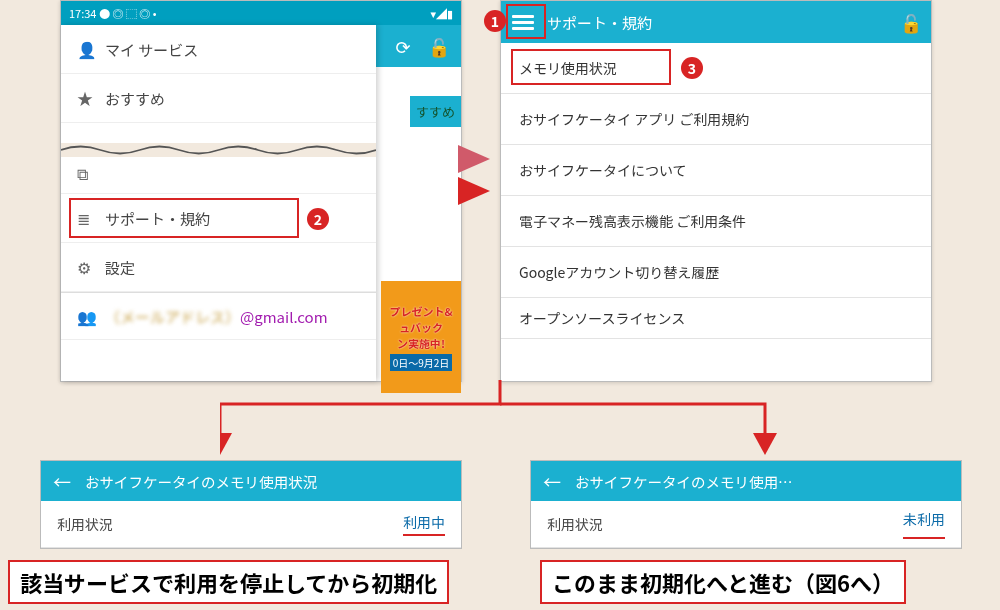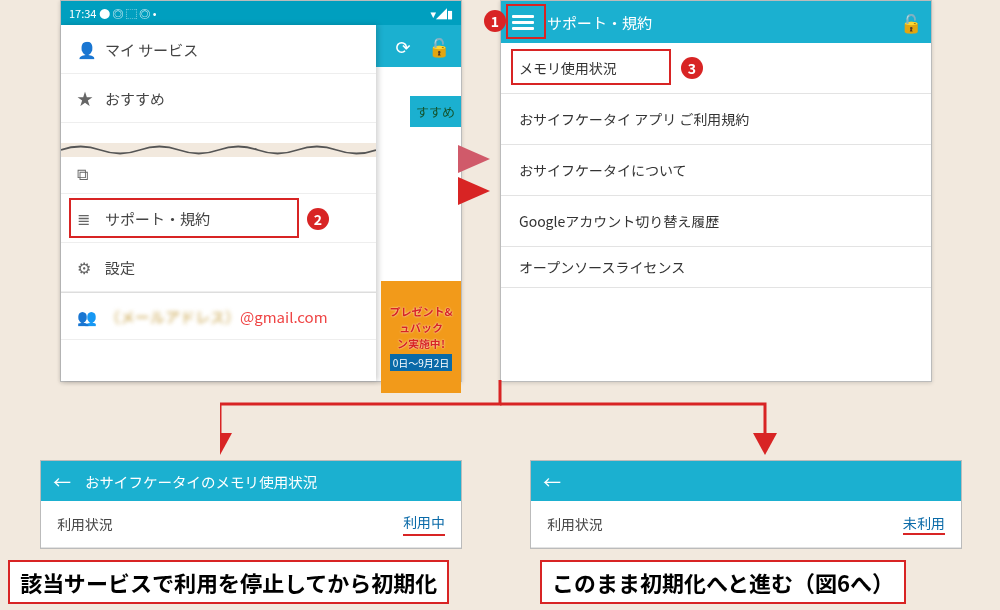--- a/index.html
+++ b/index.html
@@ -15,21 +15,21 @@
   .item .ico{width:28px;color:#666;font-size:16px;}
   .list-row{height:50px;display:flex;align-items:center;padding:0 18px;font-size:14px;color:#333;border-bottom:1px solid #e3e3e3;}
   .cut{position:absolute;left:0;right:0;height:14px;background:#f2e9de;}
   .cut svg{display:block;width:100%;height:14px;}
   .red-box{border:2.5px solid #d82424;box-sizing:border-box;position:absolute;pointer-events:none;}
   .numdot{position:absolute;width:22px;height:22px;border-radius:50%;background:#d82424;color:#fff;font-weight:700;font-size:14px;display:flex;align-items:center;justify-content:center;z-index:5;}
   .smallpanel{position:absolute;border:1px solid #bbb;background:#fff;}
   .smallpanel .bar{height:40px;background:#1bb0d0;color:#fff;display:flex;align-items:center;padding:0 12px;font-size:14.5px;}
   .smallpanel .body{height:46px;display:flex;align-items:center;justify-content:space-between;padding:0 16px;font-size:14px;color:#444;border-bottom:1px solid #e3e3e3;}
   .status-inuse{color:#0a6aa8;border-bottom:2px solid #d82424;padding-bottom:2px;}
-  .status-unused{color:#0a6aa8;border-bottom:2px solid #d82424;padding-bottom:0;}
+  .status-unused{color:#0a6aa8;border-bottom:2px solid #d82424;padding-bottom:8px;}
   .caption{position:absolute;border:2.5px solid #d82424;background:#fff;padding:4px 10px;font-weight:700;font-size:22px;white-space:nowrap;}
   .promo-peek{position:absolute;right:0;width:80px;color:#fff;display:flex;flex-direction:column;align-items:center;justify-content:center;font-size:11px;}
   .blurtxt{color:#c59c3c;filter:blur(2px);}
 </style>
 </head>
 <body>
 
 <div class="stage">
 
   <div class="panel" style="left:60px;top:0;width:400px;height:380px;">
@@ -69,21 +69,21 @@
         <div class="red-box" style="left:8px;top:4px;width:230px;height:40px;"></div>
         <div class="numdot" style="left:246px;top:14px;">2</div>
       </div>
       <div class="item">
           <span class="ico">⚙</span>
           <span>設定</span>
         </div>
       <div class="item" style="height:46px;border-top:1px solid #ddd;">
         <span class="ico">👥</span>
         <span class="blurtxt">（メールアドレス）</span>
-          <span style="color:#ef4444;">@gmail.com</span>
+          <span style="color:#a21caf;">@gmail.com</span>
       </div>
     </div>
 
     <div class="promo-peek" style="top:280px;height:112px;background:#f29a1a;">
       <b style="color:#d82424;text-shadow:0 0 2px #fff;">プレゼント&amp;</b>
       <b style="color:#d82424;text-shadow:0 0 2px #fff;">ュバック</b>
       <b style="color:#d82424;text-shadow:0 0 2px #fff;">ン実施中!</b>
       <span style="background:#0a6aa8;color:#fff;padding:1px 3px;font-size:10px;margin-top:3px;text-align:center;">0日〜9月2日</span>
     </div>
   </div>
@@ -110,20 +110,23 @@
         <div class="red-box" style="left:10px;top:6px;width:160px;height:36px;"></div>
         <div class="numdot" style="left:180px;top:14px;">3</div>
       </div>
       <div class="list-row">
           <span>おサイフケータイ アプリ ご利用規約</span>
         </div>
       <div class="list-row">
           <span>おサイフケータイについて</span>
         </div>
       <div class="list-row">
+          <span>電子マネー残高表示機能 ご利用条件</span>
+        </div>
+      <div class="list-row">
           <span>Googleアカウント切り替え履歴</span>
         </div>
       <div class="list-row" style="height:40px;">
           <span>オープンソースライセンス</span>
         </div>
     </div>
   </div>
   <div class="numdot" style="left:484px;top:10px;">1</div>
 
   <svg style="position:absolute;left:220px;top:380px;" width="560" height="90">
@@ -141,20 +144,21 @@
     <div class="body">
       <span>利用状況</span>
       <span class="status-inuse">利用中</span>
     </div>
   </div>
   <div class="caption" style="left:8px;top:560px;">該当サービスで利用を停止してから初期化</div>
 
   <div class="smallpanel" style="left:530px;top:460px;width:430px;">
     <div class="bar">
       <span style="font-size:18px;margin-right:14px;">←</span>
+      <span>おサイフケータイのメモリ使用…</span>
     </div>
     <div class="body">
       <span>利用状況</span>
       <span class="status-unused">未利用</span>
     </div>
   </div>
   <div class="caption" style="left:540px;top:560px;">このまま初期化へと進む（図6へ）</div>
 
 </div>
 

